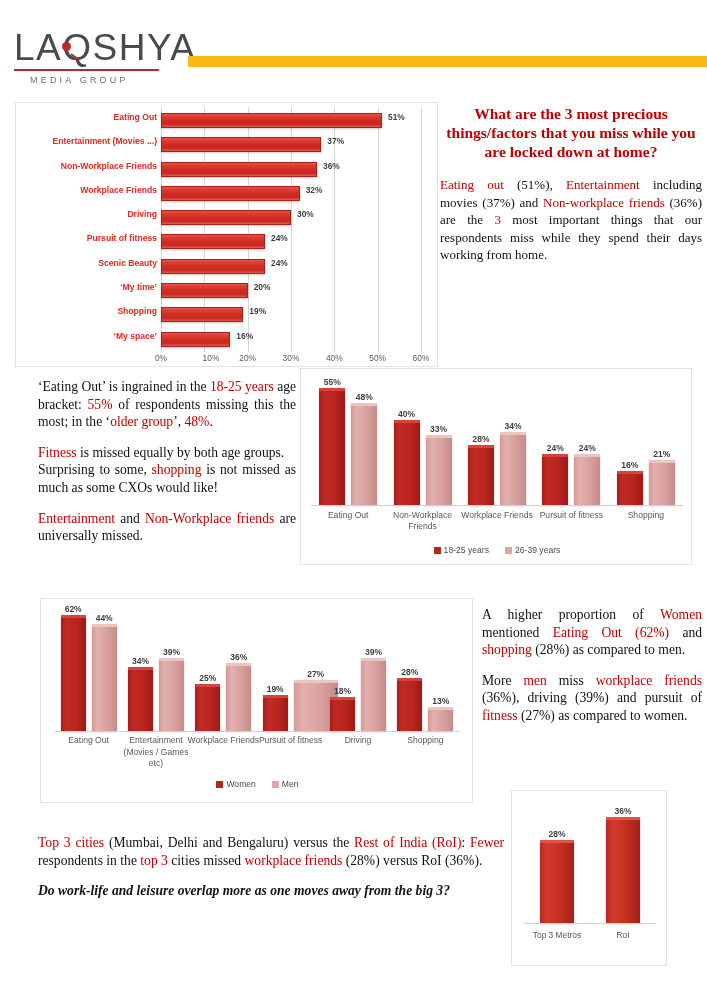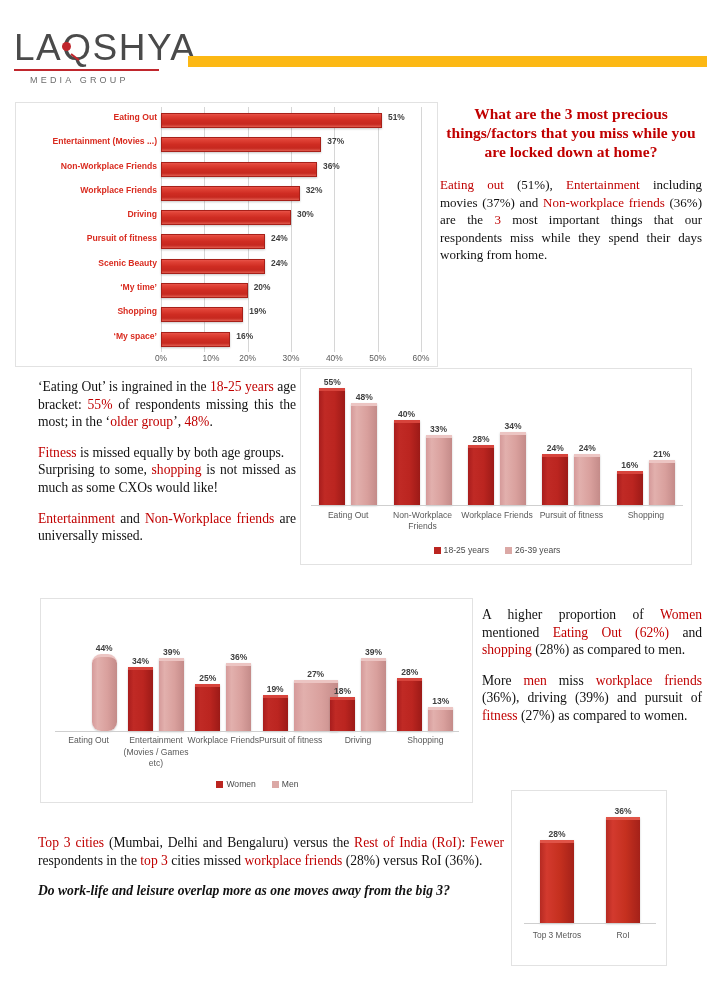--- a/index.html
+++ b/index.html
@@ -375,21 +375,24 @@
         <span style="left: 186px;">Workplace Friends</span>
         <span style="left: 260.4px;">Pursuit of fitness</span>
         <span style="left: 334.8px;">Shopping</span>
       </div>
     <div class="legend"><span class="lg-item"><span class="lg-sw sw-dark"></span><span>18-25 years</span></span><span class="lg-item"><span class="lg-sw sw-light"></span><span>26-39 years</span></span></div>
   </div>
 
   <div class="chart-box" id="chart3">
     <div class="plot">
         <div class="cgroup" style="left: 0px; width: 67.3333px; height: 122px;">
-          <div class="cbar light" style="height: 77px; width: 25px; left: 36.6667px; border-radius: 9px;">
+          <div class="cbar dark" style="height: 116.369px; width: 25px; left: 5.66667px;">
+            <span class="cval">62%</span>
+          </div>
+          <div class="cbar light" style="height: 107px; width: 25px; left: 36.6667px;">
             <span class="cval">44%</span>
           </div>
         </div>
         <div class="cgroup" style="left: 67.3333px; width: 67.3333px; height: 122px;">
           <div class="cbar dark" style="height: 63.8154px; width: 25px; left: 5.66667px;">
             <span class="cval">34%</span>
           </div>
           <div class="cbar light" style="height: 73.2px; width: 25px; left: 36.6667px;">
             <span class="cval">39%</span>
           </div>

